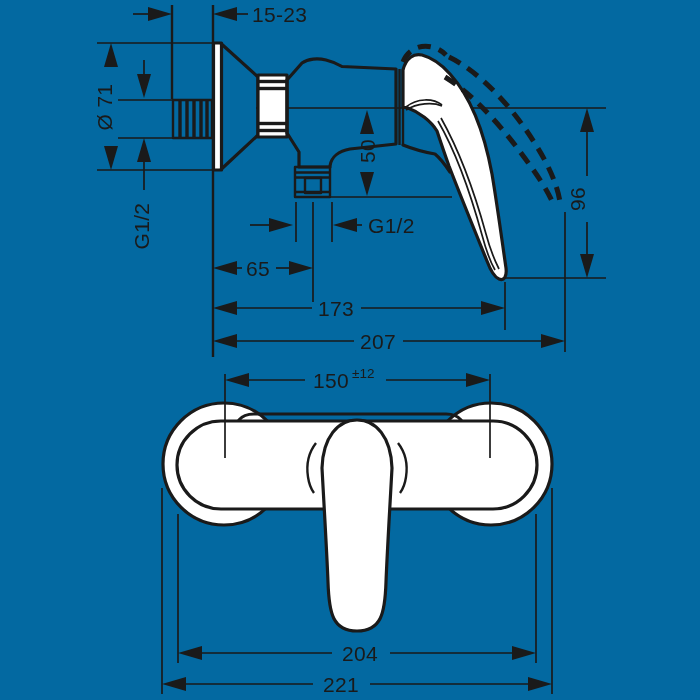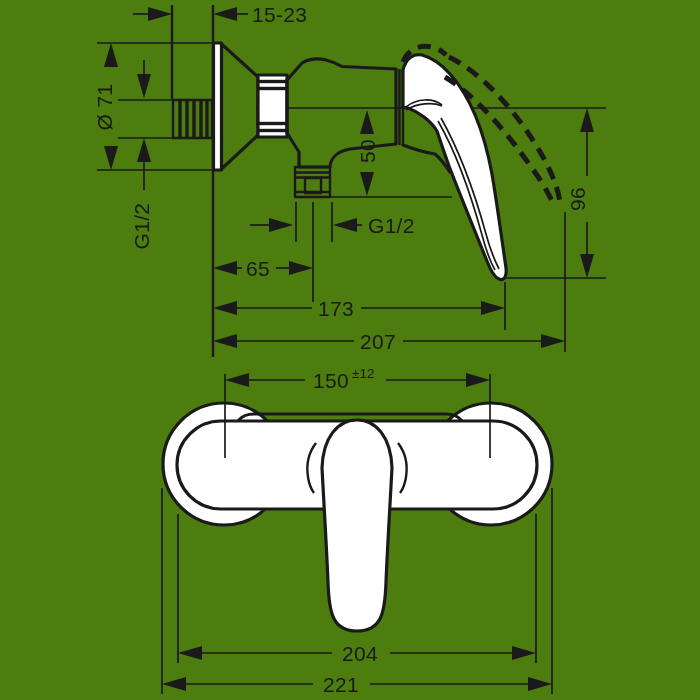--- a/index.html
+++ b/index.html
@@ -1,16 +1,16 @@
 <!DOCTYPE html>
 <html><head>
 <meta charset="utf-8">
 <style>
   html,body{margin:0;padding:0;background:#ffffff;}
-  .stage{position:relative;width:700px;height:700px;background:#4d7c0f;overflow:hidden;
+  .stage{position:relative;width:700px;height:700px;background:#0369a1;overflow:hidden;
          font-family:"Liberation Sans", sans-serif;}
   svg{display:block;}
   .s-fill{fill:#ffffff;stroke:#1a1a1a;stroke-width:3.2;stroke-linejoin:round;}
   .s-bold{fill:none;stroke:#1a1a1a;stroke-width:3.2;stroke-linejoin:round;stroke-linecap:round;}
   .s-med{fill:none;stroke:#1a1a1a;stroke-width:2.4;stroke-linejoin:round;}
   .s-thin{fill:none;stroke:#1a1a1a;stroke-width:1.7;}
   .s-hatch{fill:none;stroke:#1a1a1a;stroke-width:3.4;}
   .s-dash{fill:none;stroke:#1a1a1a;stroke-width:5;stroke-dasharray:13 8.5;stroke-linecap:butt;}
   .arrow{fill:#1a1a1a;stroke:none;}
   .dim-text{font-family:"Liberation Sans", sans-serif;font-size:21px;fill:#1a1a1a;letter-spacing:0.3px;}

